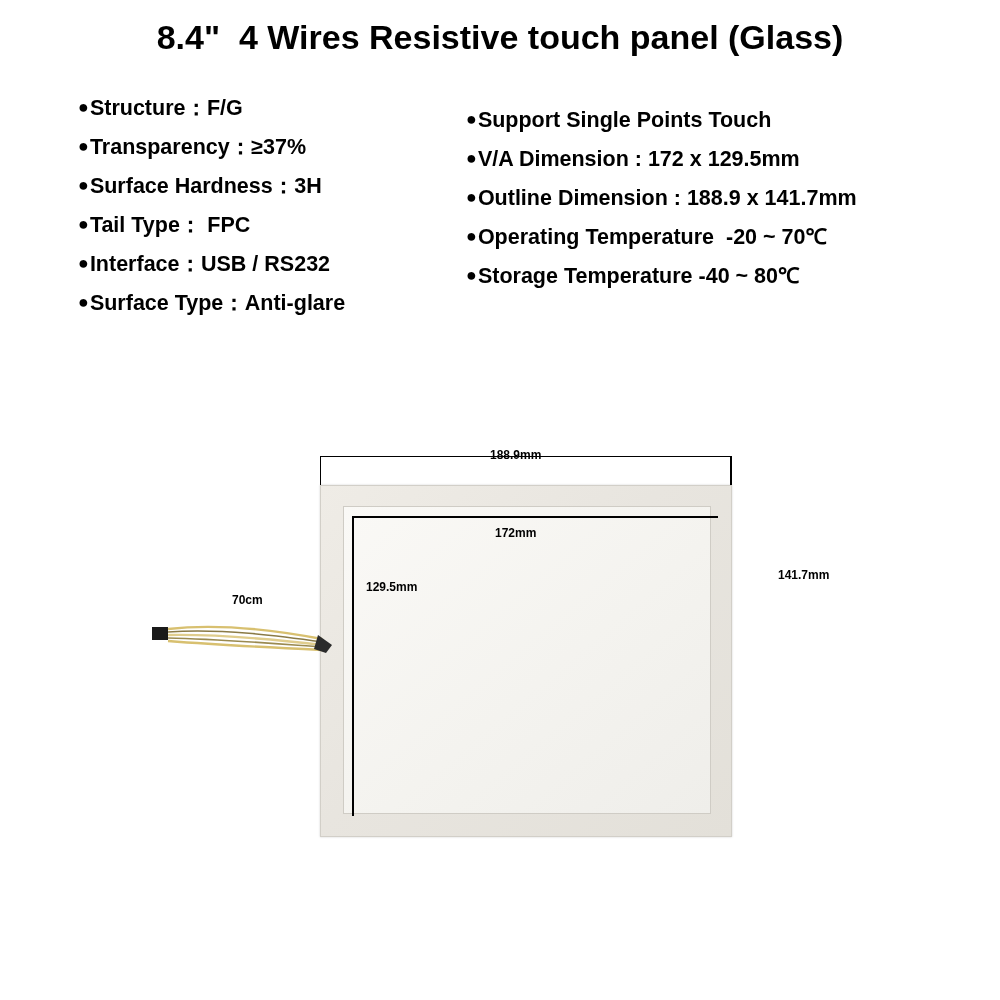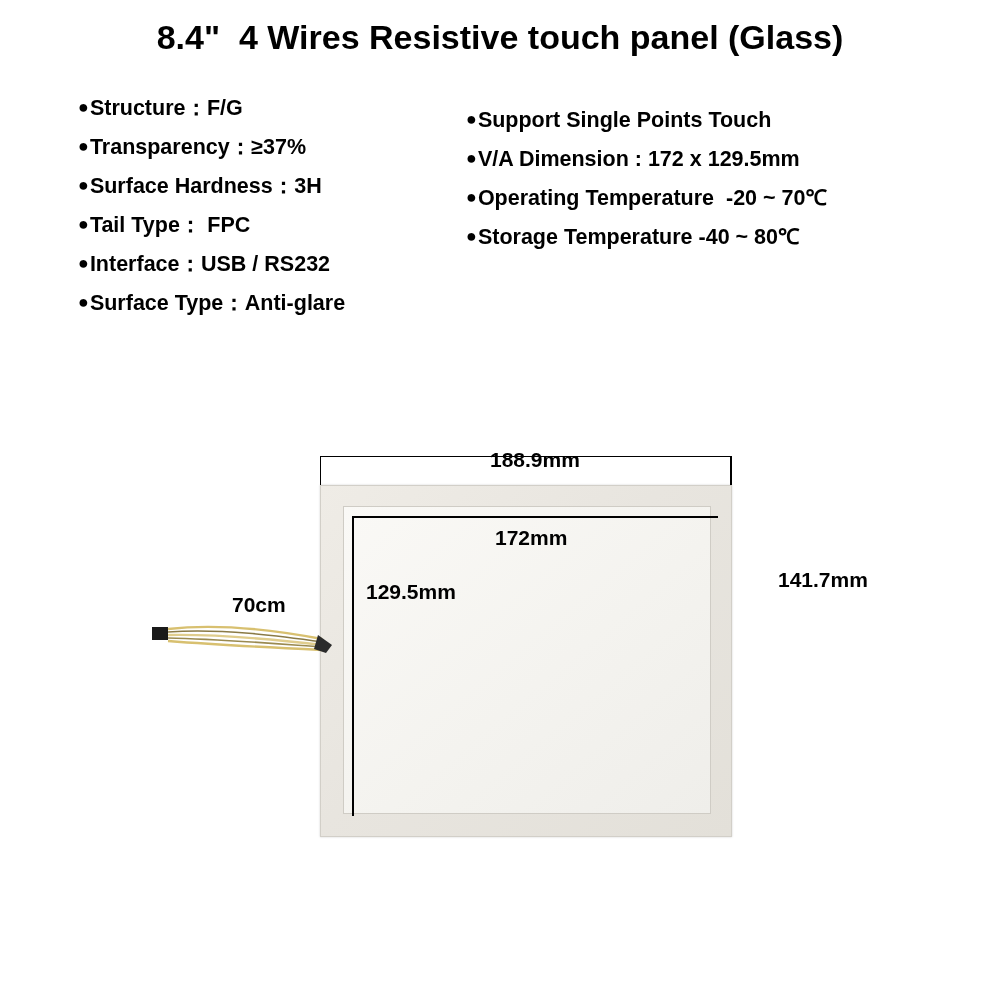--- a/index.html
+++ b/index.html
@@ -87,21 +87,21 @@
     top: 26px;
     width: 412px;
     height: 30px;
     border-top: 1.6px solid #000;
     border-left: 1.6px solid #000;
     border-right: 1.6px solid #000;
     box-sizing: border-box;
   }
   .dim-label {
     position: absolute;
-    font-size: 21px;
+    font-size: 12px;
     font-weight: bold;
     white-space: pre;
     text-align: right;
   }
   #label-outline-w { left: 490px; top: 18px; }
 
   
   #bracket-right {
     position: absolute;
     left: 730px;
@@ -154,20 +154,21 @@
   <span class="spec-item"><span class="bullet">●</span><span>Transparency：≥37%</span></span>
   <span class="spec-item"><span class="bullet">●</span><span>Surface Hardness：3H</span></span>
   <span class="spec-item"><span class="bullet">●</span><span>Tail Type： FPC</span></span>
   <span class="spec-item"><span class="bullet">●</span><span>Interface：USB / RS232</span></span>
   <span class="spec-item"><span class="bullet">●</span><span>Surface Type：Anti-glare</span></span>
 </div>
 
 <div id="spec-right" class="spec-col">
   <span class="spec-item"><span class="bullet">●</span><span>Support Single Points Touch</span></span>
   <span class="spec-item"><span class="bullet">●</span><span>V/A Dimension : 172 x 129.5mm</span></span>
+  <span class="spec-item"><span class="bullet">●</span><span>Outline Dimension : 188.9 x 141.7mm</span></span>
   <span class="spec-item"><span class="bullet">●</span><span>Operating Temperature  -20 ~ 70℃</span></span>
   <span class="spec-item"><span class="bullet">●</span><span>Storage Temperature -40 ~ 80℃</span></span>
 </div>
 
 <div id="diagram">
 
   <div id="bracket-top"></div>
   <div class="dim-label" id="label-outline-w">188.9mm</div>
 
   <div id="bracket-right"></div>

